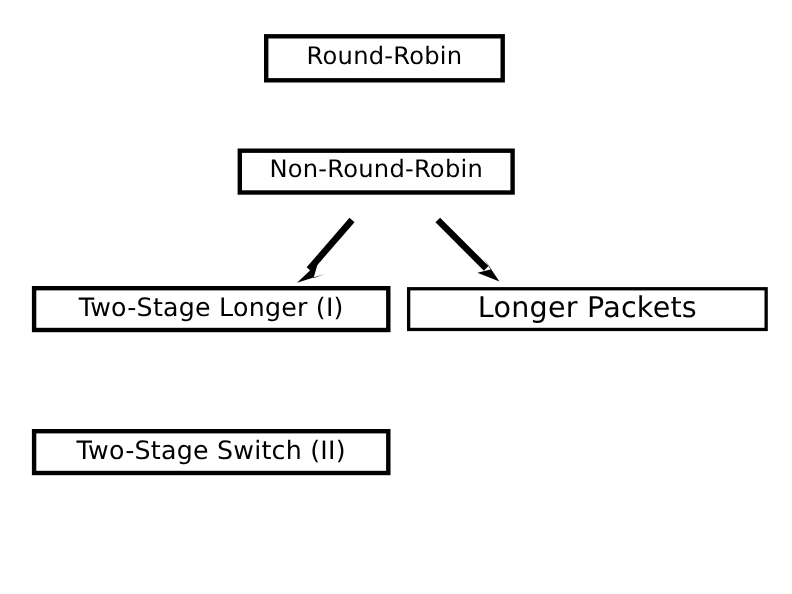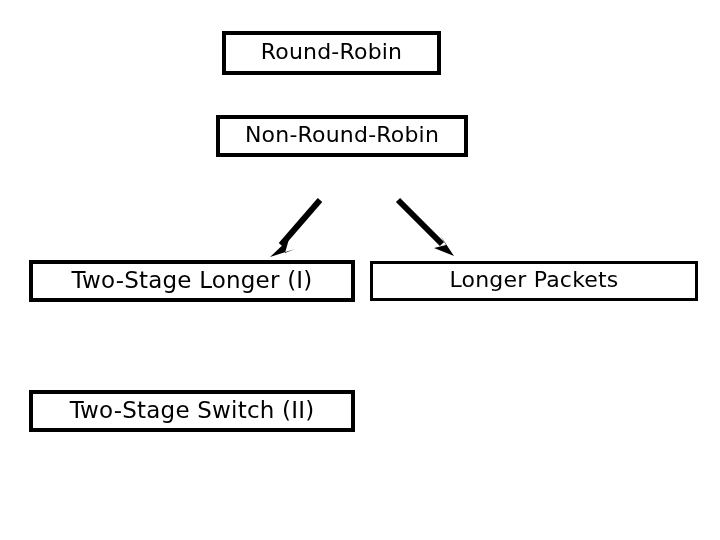--- a/index.html
+++ b/index.html
@@ -26,48 +26,48 @@
     color: #000000;
     white-space: nowrap;
     letter-spacing: 0.2px;
   }
   .node-label {
     display: block;
     line-height: 1;
     padding-bottom: 2px;
   }
   #box-round-robin {
-    left: 222px;
+    left: 240px;
     top: 31px;
     width: 219px;
     height: 44px;
     font-size: 22px;
     align-items: center;
   }
   #box-non-round-robin {
     left: 216px;
-    top: 115px;
+    top: 135px;
     width: 252px;
     height: 42px;
     font-size: 22px;
   }
   #box-two-stage-switch-1 {
     left: 29px;
     top: 260px;
     width: 326px;
     height: 42px;
     font-size: 23px;
   }
   #box-longer-packets {
     left: 370px;
     top: 261px;
     width: 328px;
     height: 40px;
     border-width: 3px;
-    font-size: 22px;
+    font-size: 26px;
   }
   #box-two-stage-switch-2 {
     left: 29px;
     top: 390px;
     width: 326px;
     height: 42px;
     font-size: 23px;
   }
   #arrow-layer {
     position: absolute;

